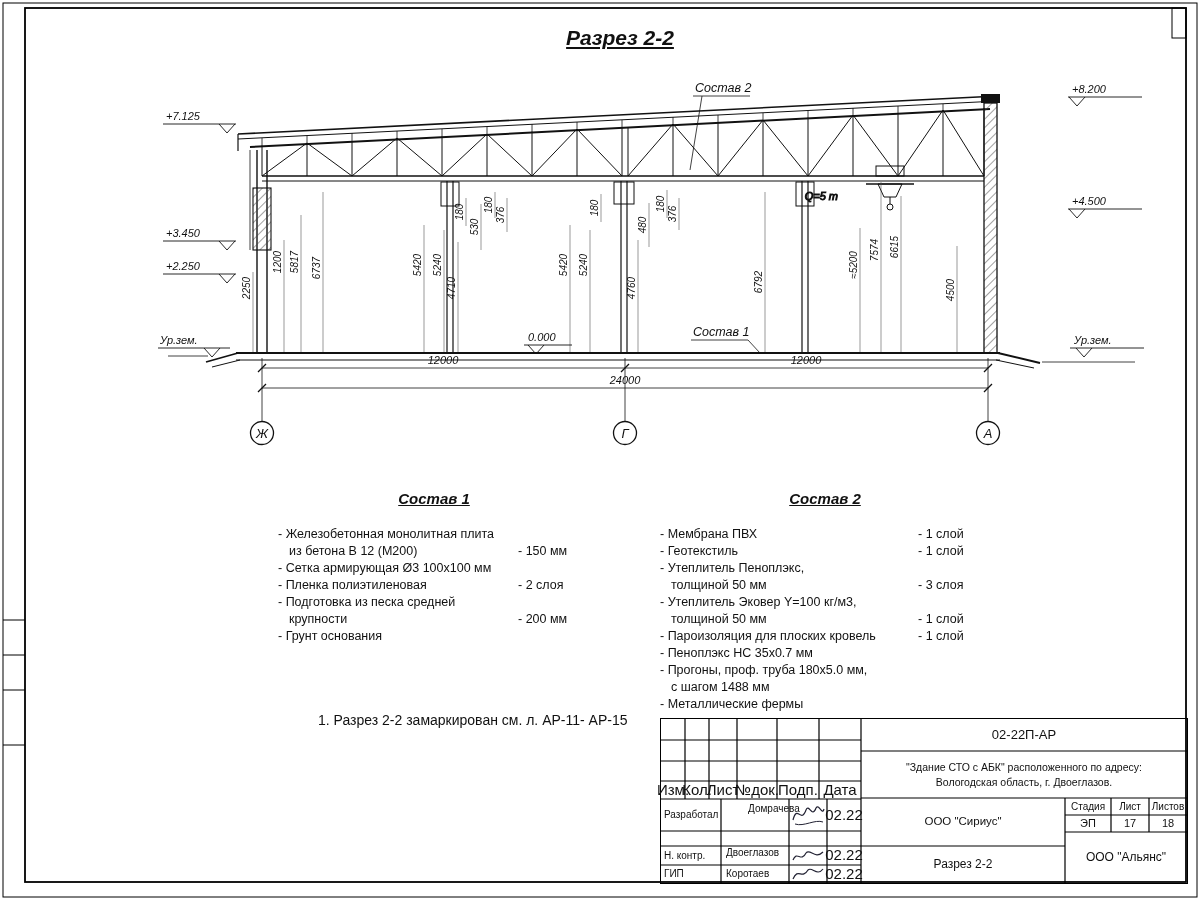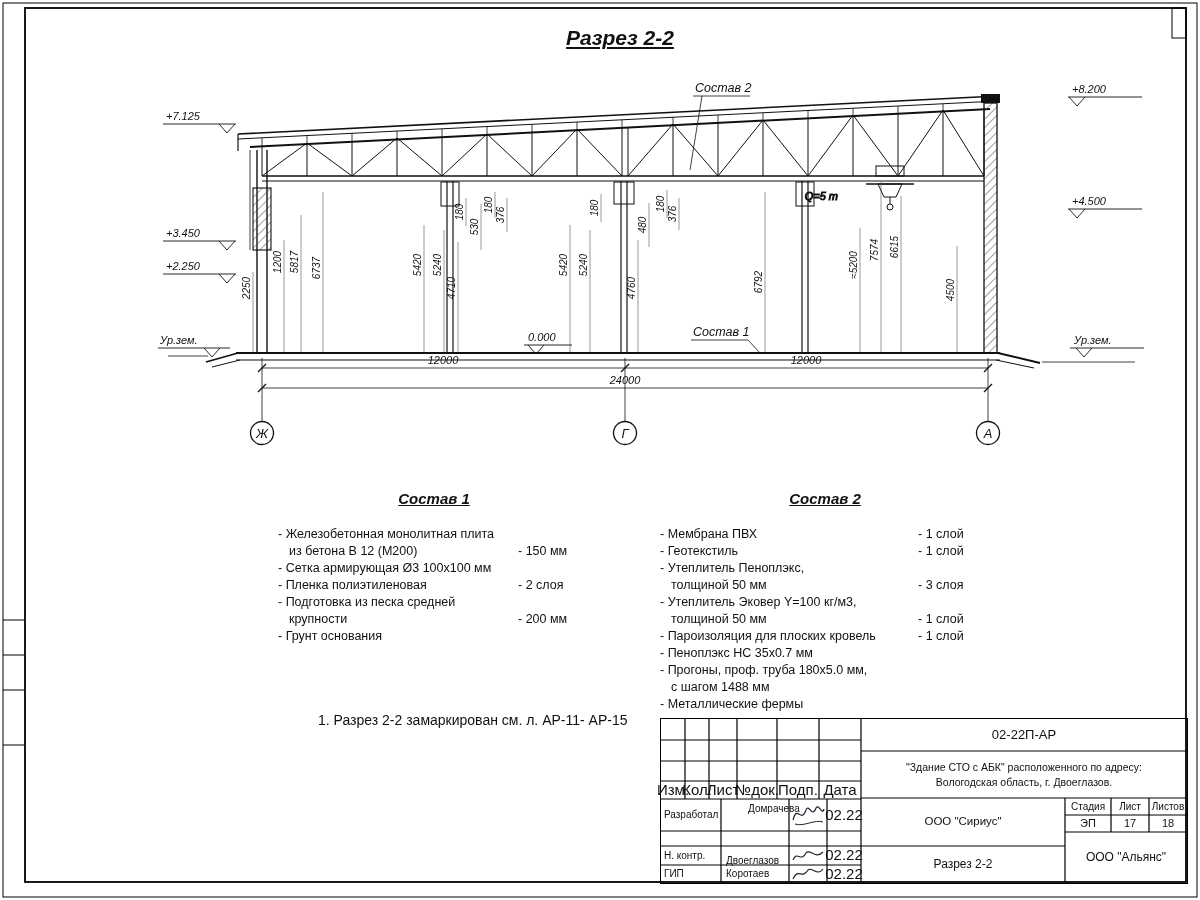--- a/index.html
+++ b/index.html
@@ -264,21 +264,21 @@
     <div class="cell" style="left:128px;top:80px;width:38px;height:32px;">
       <svg width="36" height="28" viewBox="0 0 36 28">
         <path d="M3,19 C7,3 11,23 16,9 C19,2 22,18 26,7 C29,2 32,15 34,8" stroke="#223" stroke-width="1.2" fill="none"></path>
         <path d="M5,23 C14,26 25,18 33,21" stroke="#223" stroke-width="1" fill="none"></path>
       </svg>
     </div>
     <div class="cell f95" style="left:166px;top:80px;width:34px;height:32px;">02.22</div>
 
     <div class="cell left-text f10" style="left:0;top:112px;width:60px;height:15px;"></div>
     <div class="cell left-text f10" style="left:0;top:127px;width:60px;height:19px;">Н. контр.</div>
-    <div class="cell left-text f10" style="left:62px;top:132px;width:64px;height:19px;">Двоеглазов</div>
+    <div class="cell left-text f10" style="left:62px;top:124px;width:64px;height:19px;">Двоеглазов</div>
     <div class="cell" style="left:128px;top:127px;width:38px;height:19px;">
       <svg width="34" height="16" viewBox="0 0 34 16">
         <path d="M2,12 C6,2 10,15 15,5 C19,0 24,12 32,4" stroke="#223" stroke-width="1.2" fill="none"></path>
       </svg>
     </div>
     <div class="cell f95" style="left:166px;top:127px;width:34px;height:19px;">02.22</div>
 
     <div class="cell left-text f10" style="left:0;top:146px;width:60px;height:18px;">ГИП</div>
     <div class="cell left-text f10" style="left:62px;top:146px;width:64px;height:18px;">Коротаев</div>
     <div class="cell" style="left:128px;top:146px;width:38px;height:18px;">

